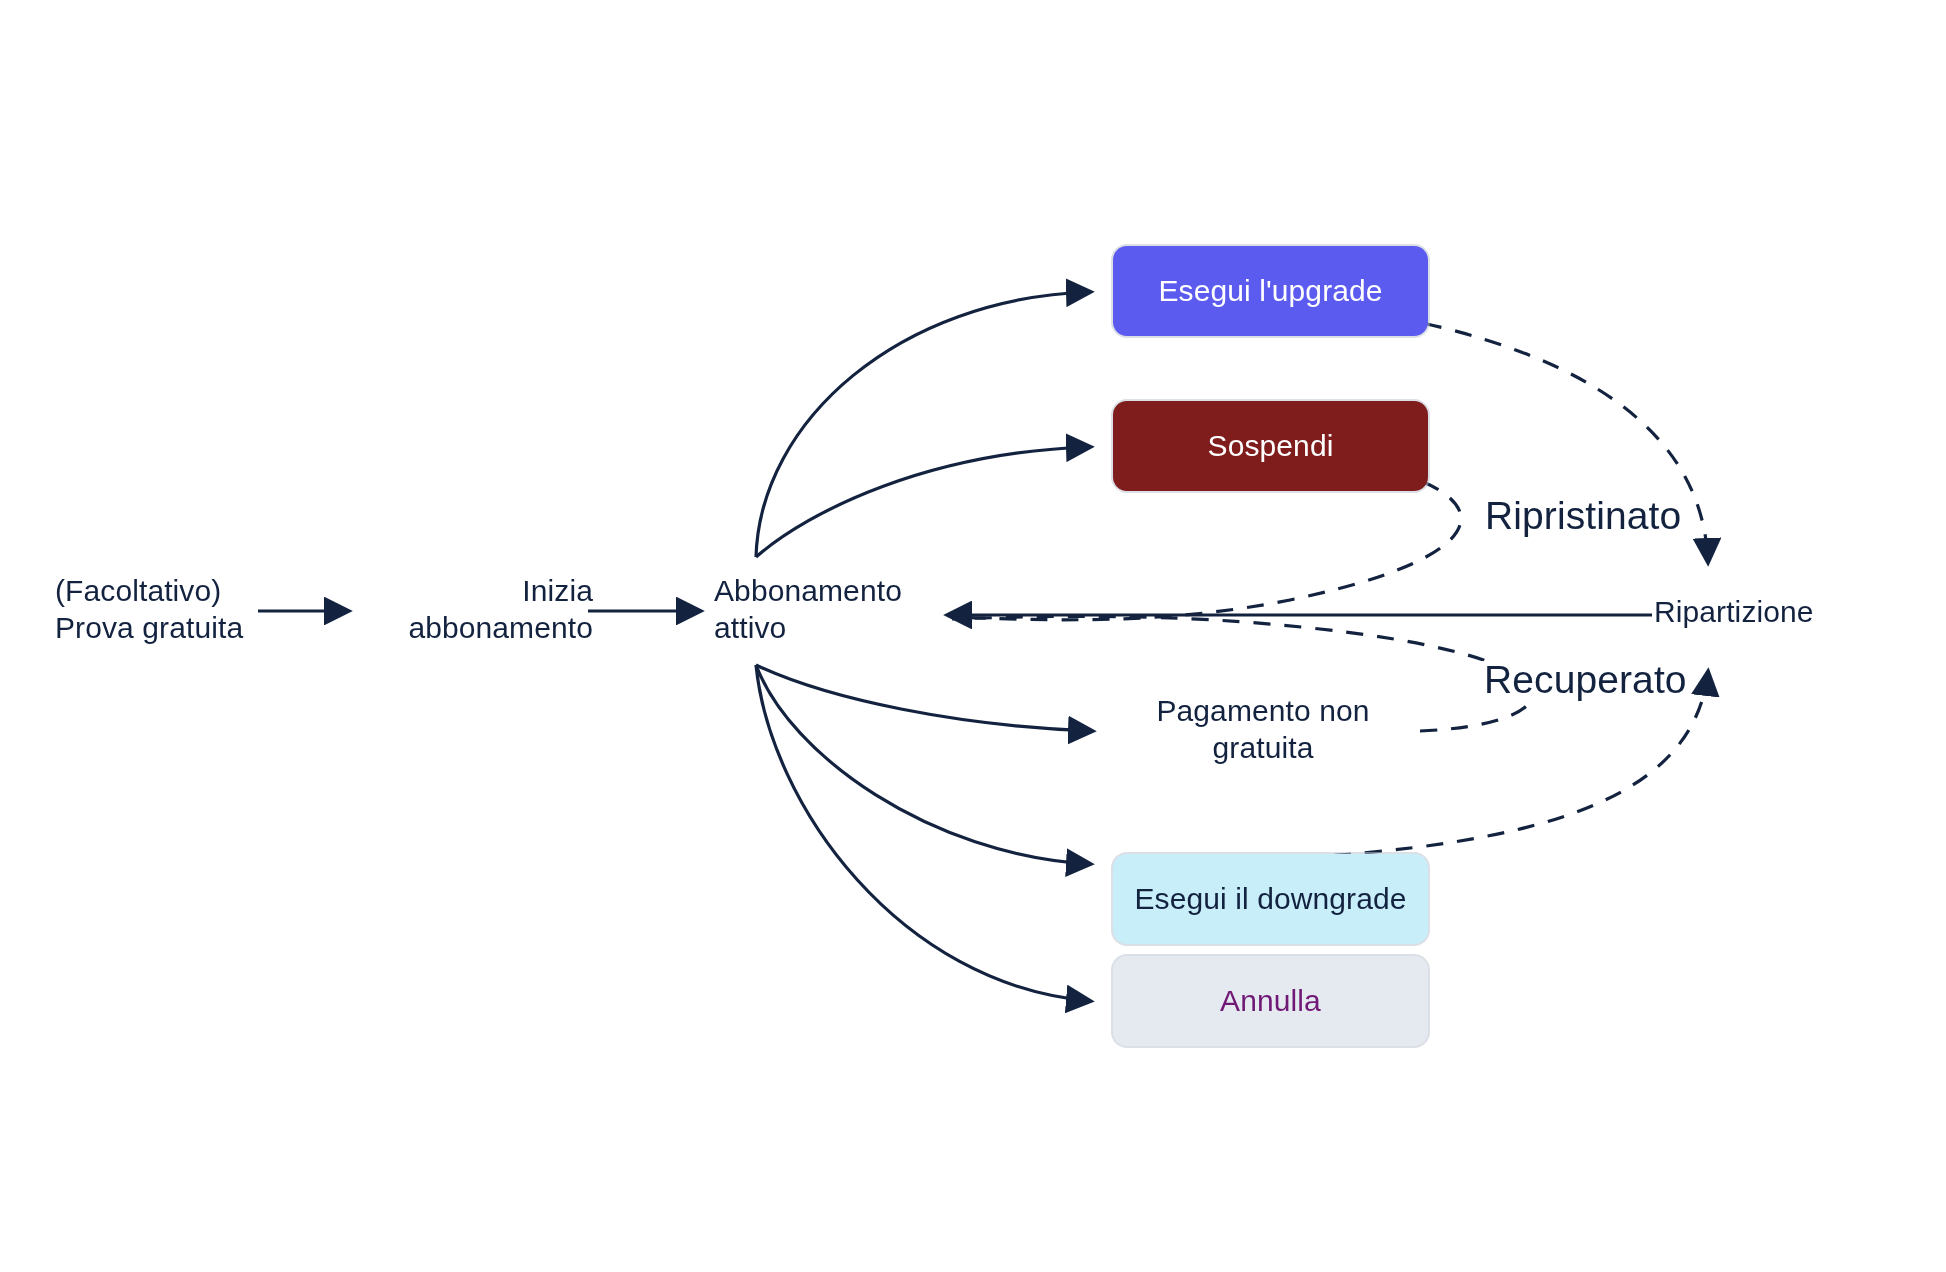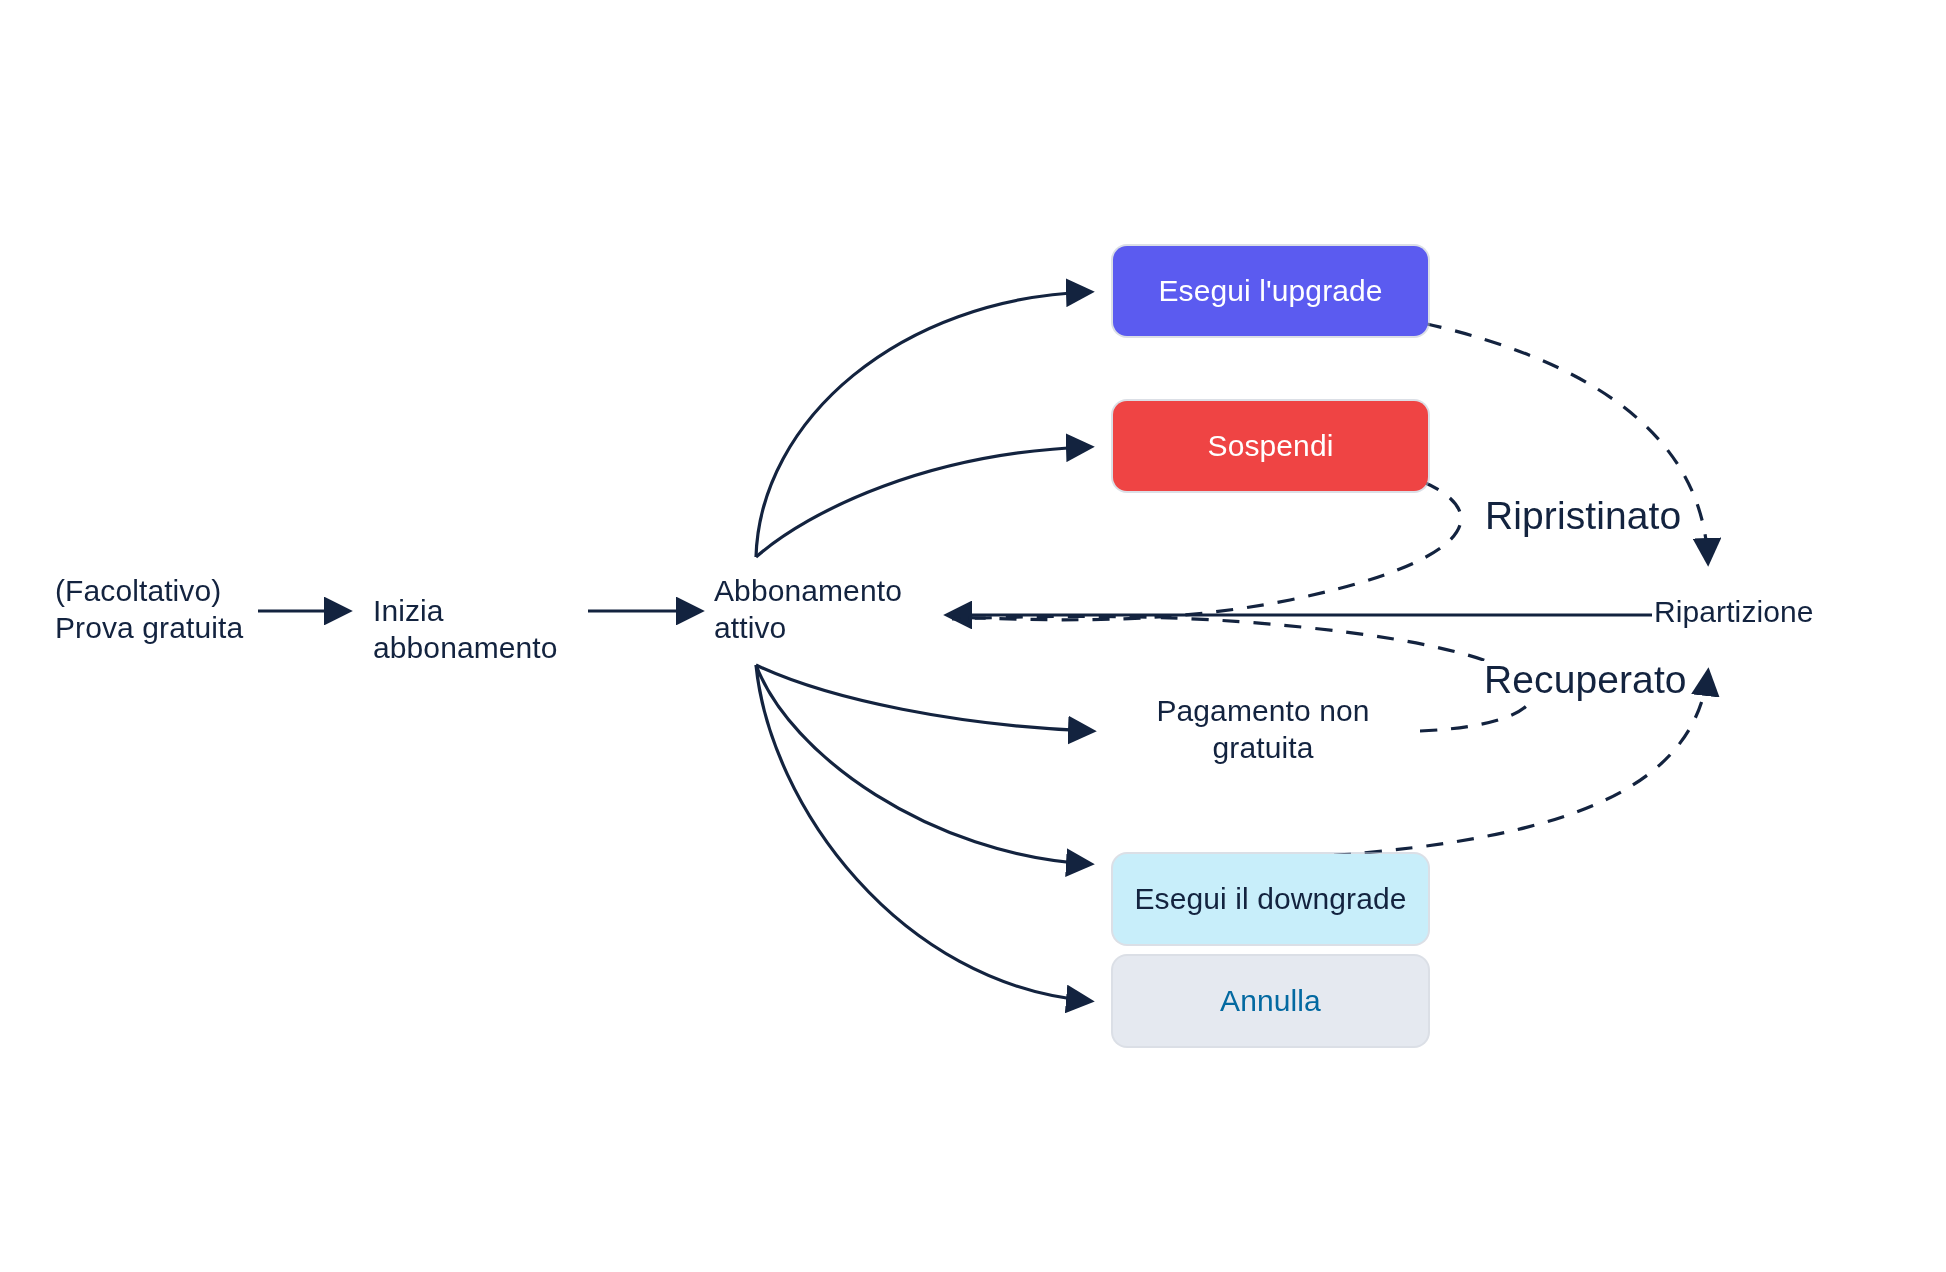--- a/index.html
+++ b/index.html
@@ -47,23 +47,23 @@
     border-radius: 14px;
     display: flex;
     align-items: center;
     justify-content: center;
     font-size: 30px;
     letter-spacing: 0.1px;
     box-sizing: border-box;
     box-shadow: 0 0 0 2px rgba(190,196,210,0.55);
   }
   .box-upgrade   { background: #5b5bf0; color: #ffffff; }
-  .box-suspend   { background: #ef4444; color: #ffffff; }
+  .box-suspend   { background: #7f1d1d; color: #ffffff; }
   .box-downgrade { background: #c8eefa; color: #13233f; margin-top: 36px; }
-  .box-cancel    { background: #e5e9f0; color: #0369a1; }
+  .box-cancel    { background: #e5e9f0; color: #701a75; }
 </style>
 </head>
 <body>
 
 <div id="canvas">
 
   <svg id="edges" viewBox="0 0 1946 1272" xmlns="http://www.w3.org/2000/svg">
     <defs>
       <marker id="ah" viewBox="0 0 12 12" refX="10" refY="6" markerWidth="9" markerHeight="9" orient="auto-start-reverse">
         <path d="M0,0 L12,6 L0,12 Z" fill="#13233f"></path>
@@ -97,21 +97,21 @@
 
       <path d="M1420,731 C1570,725 1600,660 1320,629 C1170,612 1040,616 952,619"></path>
 
       <path d="M1148,864 C1460,856 1690,830 1708,672" marker-end="url(#ah)"></path>
     </g>
   </svg>
 
   <div class="node-text" style="left:55px; top:572px; width:230px;">(Facoltativo)
 Prova gratuita</div>
 
-  <div class="node-text" style="left:373px; top:592px; width:220px;">Inizia
+  <div class="node-text" style="left:373px; top:572px; width:220px;text-align:right;">Inizia
 abbonamento</div>
 
   <div class="node-text" style="left:714px; top:572px; width:235px;">Abbonamento
 attivo</div>
 
   <div class="node-text" style="left:1118px; top:692px; width:290px; text-align:center;">Pagamento non
 gratuita</div>
 
   <div class="node-text" style="left:1654px; top:593px; width:260px;">Ripartizione</div>
 

